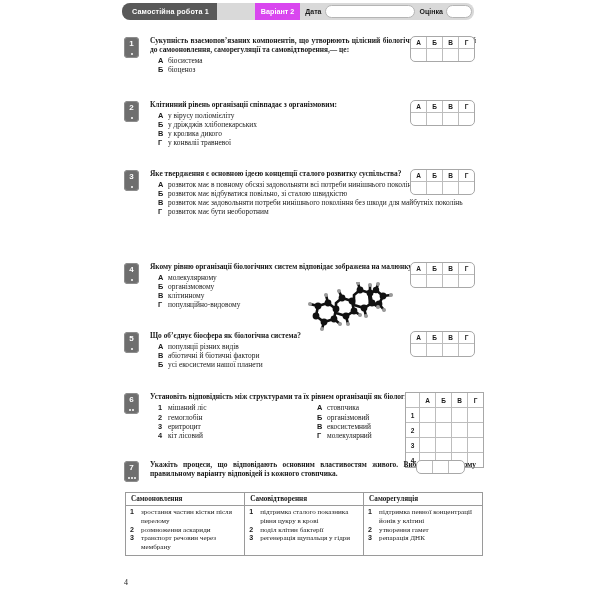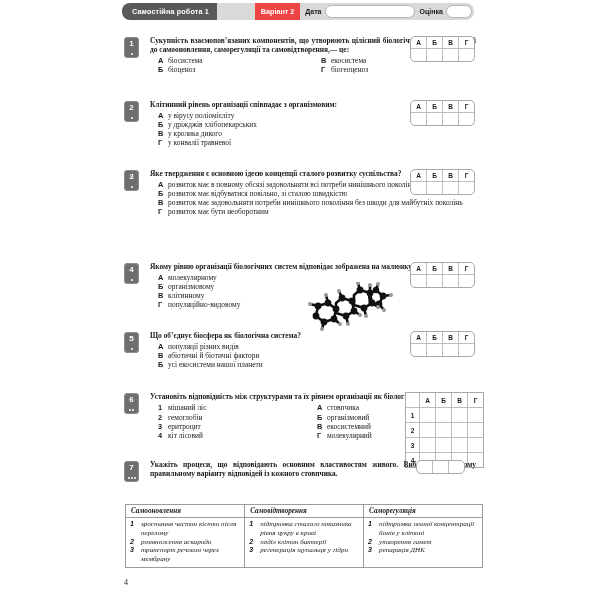--- a/index.html
+++ b/index.html
@@ -7,21 +7,21 @@
        font-family:"Liberation Serif",serif;color:#1a1a1a;}
   .page{position:relative;width:512px;height:600px;background:#fff;}
 
   
   .hdr{position:absolute;left:122px;top:3px;width:352px;height:17px;
        background:#d9d9d9;border-radius:8px;display:flex;align-items:center;}
   .hdr-title{background:#595959;color:#fff;border-radius:8px 0 0 8px;
        height:17px;line-height:17px;padding:0 8px 0 10px;
        font-family:"Liberation Sans",sans-serif;font-weight:bold;font-size:7.2px;
        letter-spacing:.15px;white-space:nowrap;}
-  .hdr-variant{background:#ef4444;color:#fff;height:17px;line-height:17px;
+  .hdr-variant{background:#d946ef;color:#fff;height:17px;line-height:17px;
        padding:0 6px;font-family:"Liberation Sans",sans-serif;font-weight:bold;
        font-size:7.2px;white-space:nowrap;margin-left:38px;}
   .hdr-lbl{color:#1a1a1a;font-family:"Liberation Sans",sans-serif;
        font-weight:bold;font-size:7px;padding:0 3px 0 5px;white-space:nowrap;}
   .hdr-field{background:#fff;border:1px solid #b5b5b5;border-radius:7px;
        height:11px;}
   .f-date{width:88px;}
   .f-mark{width:24px;}
 
   
@@ -75,22 +75,22 @@
   .gridbox td.corner{border-top:none;border-left:none;}
   .gridbox tr:first-child td{border-top:none;}
   .gridbox tr td:first-child{border-left:none;width:11px;}
   .gridbox tr td:last-child{border-right:none;}
   .gridbox tr:last-child td{border-bottom:none;}
 
   
   .molecule{position:absolute;left:306px;top:282px;width:96px;height:52px;}
 
   
-  .q7tbl{position:absolute;left:125px;top:504px;width:358px;
-       border:1px solid #9a9a9a;border-collapse:collapse;background:#fff;font-style:italic;}
+  .q7tbl{position:absolute;left:125px;top:492px;width:358px;
+       border:1px solid #9a9a9a;border-collapse:collapse;background:#fff;}
   .q7tbl th,.q7tbl td{border:1px solid #9a9a9a;vertical-align:top;
        padding:2px 3px 3px 4px;}
   .q7tbl th{font-family:"Liberation Serif",serif;font-weight:bold;
        font-size:7.2px;text-align:left;padding:2px 3px 2px 5px;}
   .q7li{font-size:7.1px;line-height:8.8px;padding-left:11px;position:relative;}
   .q7li .n{position:absolute;left:0;top:0;font-family:"Liberation Sans",sans-serif;
        font-weight:bold;}
 
   .pagenum{position:absolute;left:124px;top:578px;font-size:8px;
        font-family:"Liberation Serif",serif;}
@@ -117,28 +117,20 @@
         <span class="dots"><i class="dot"></i></span>
       </div>
       <div class="stem">Сукупність взаємопов’язаних компонентів, що утворюють цілісний біологічний об’єкт, здатний до самооновлення, саморегуляції та самовідтворення,— це:</div>
       <div class="opts two-col">
         <div class="col">
           <div class="opt">
             <span class="ltr">А</span><span class="txt">біосистема</span>
           </div>
           <div class="opt">
             <span class="ltr">Б</span><span class="txt">біоценоз</span>
-          </div>
-        </div>
-        <div class="col">
-          <div class="opt">
-            <span class="ltr">В</span><span class="txt">екосистема</span>
-          </div>
-          <div class="opt">
-            <span class="ltr">Г</span><span class="txt">біогеоценоз</span>
           </div>
         </div>
       </div>
     </div>
   </div>
   <div class="ansbox" style="left:410px;top:36px;">
     <table>
       <tbody>
           <tr>
         <td class="hd">А</td>

